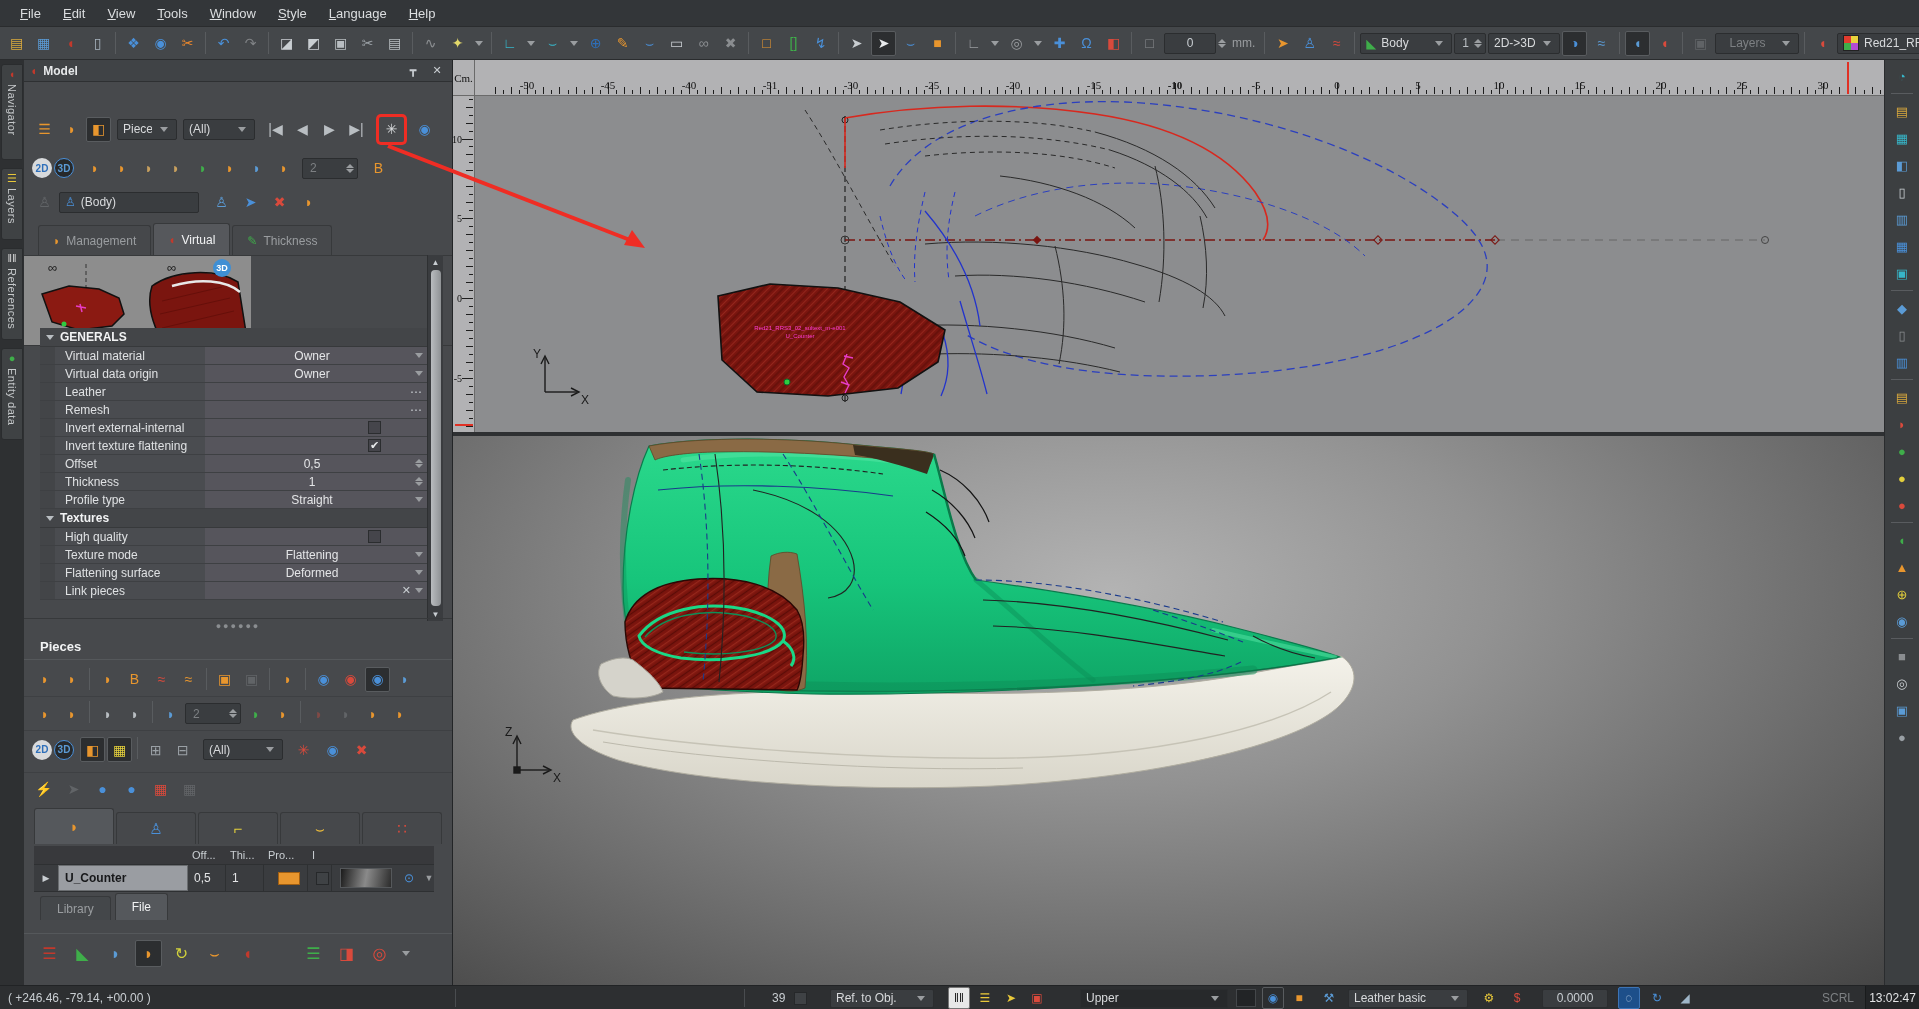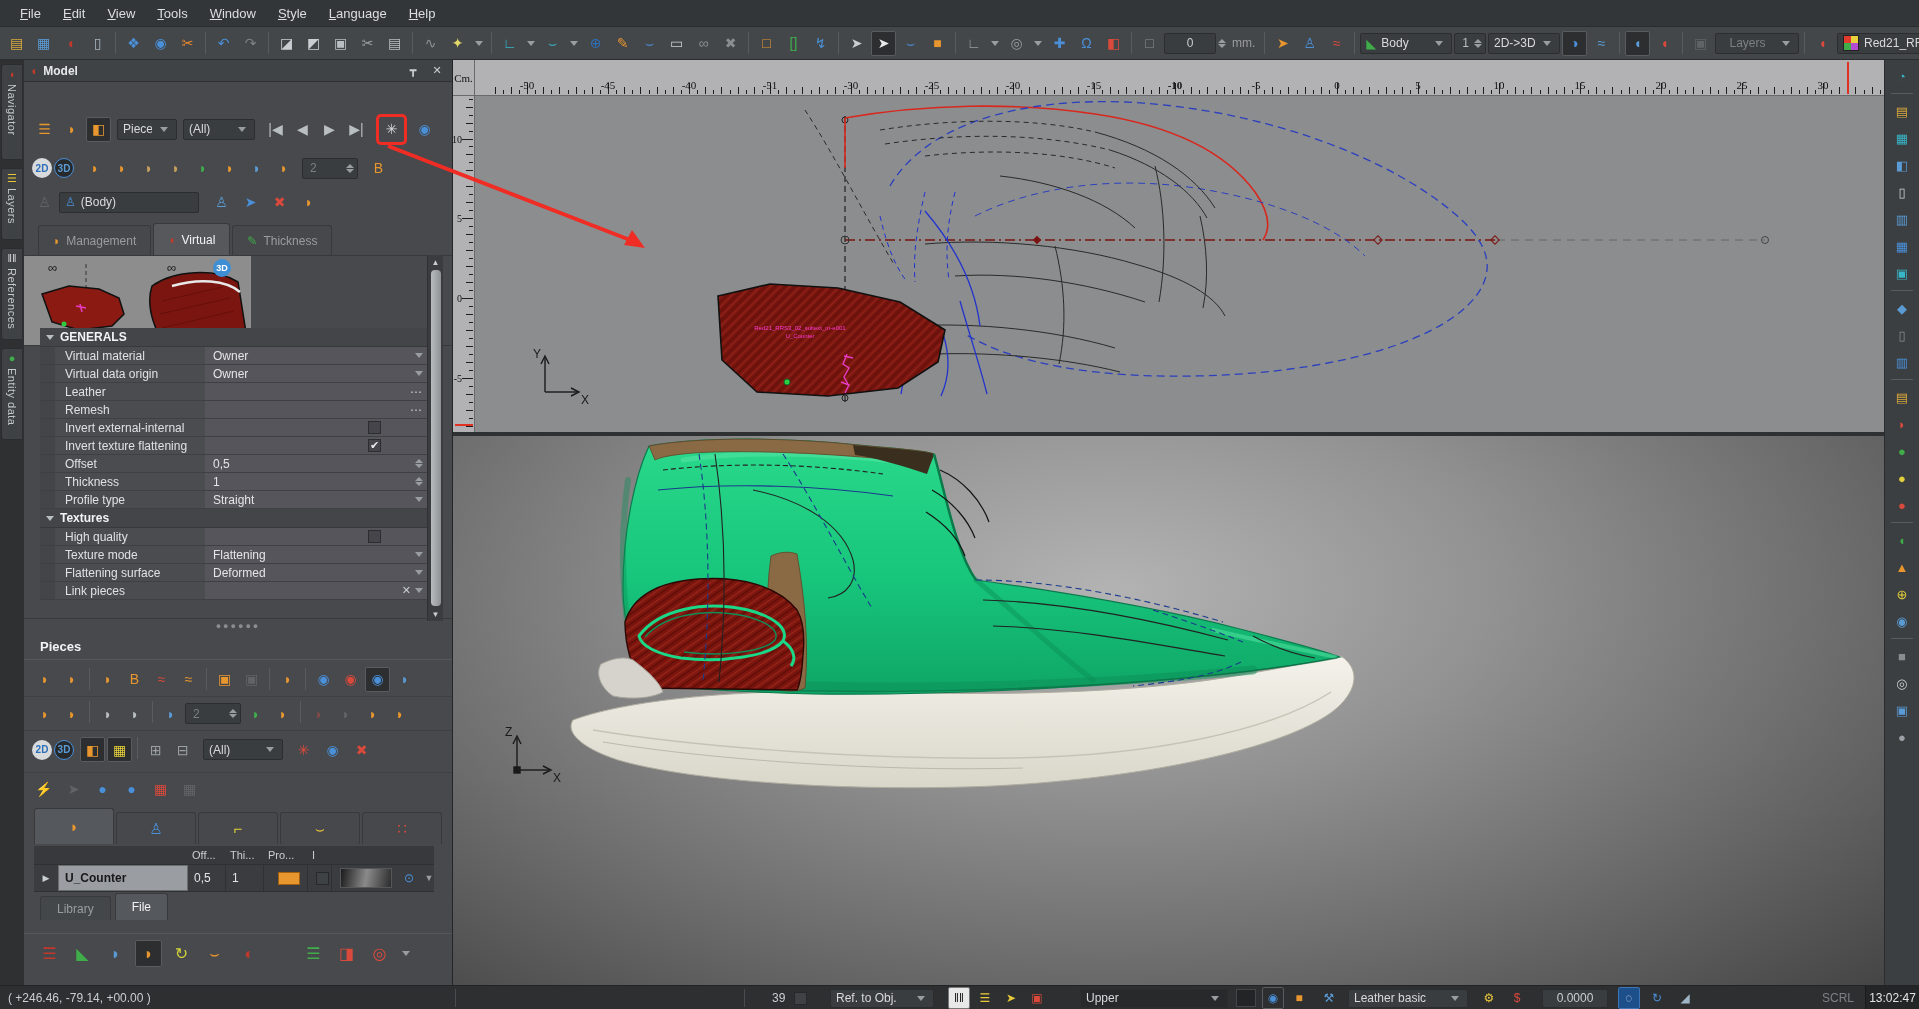--- a/index.html
+++ b/index.html
@@ -84,21 +84,21 @@
   #pscroll .ar{color:#c9ced2;font-size:8px;height:14px;display:flex;align-items:center;}
   #pscroll .thumb{width:10px;flex:1;margin:1px 0;background:linear-gradient(90deg,#b9bcbf,#8f9295);border-radius:4px;}
 
   
   #pgrid{position:absolute;left:16px;top:268px;width:387px;}
   .pgsec{height:19px;background:#434548;display:flex;align-items:center;gap:6px;
     border-bottom:1px solid #37393b;padding-left:6px;}
   .pgsec .car{width:0;height:0;border-left:4px solid transparent;border-right:4px solid transparent;
     border-top:5px solid #b9bec2;}
   .pgsec .tt{color:#f2f3f4;font-size:12px;font-weight:bold;}
-  .pgrow{height:18px;display:flex;border-bottom:1px solid #3e4043;}
+  .pgrow{height:18px;display:flex;border-bottom:1px solid #3e4043;text-align:center;}
   .pgrow .gut{width:15px;background:#434548;flex:none;}
   .pgrow .lab{width:150px;flex:none;background:#4a4c50;color:#dfe1e3;font-size:12px;
     display:flex;align-items:center;padding-left:10px;}
   .pgrow .val{flex:1;background:#56555c;color:#e4e5e7;font-size:12px;display:flex;
     align-items:center;padding:0 4px 0 8px;gap:4px;}
   .pgrow .val .vtext{flex:1;}
   .pgrow .val .caret{width:0;height:0;border-left:4px solid transparent;border-right:4px solid transparent;
     border-top:5px solid #9a9da0;}
   .pgrow .val .dots{color:#c9ced2;letter-spacing:1px;margin-left:auto;}
   .pgrow .val .chk{width:13px;height:13px;background:#45454b;border:1px solid #2b2d2f;margin-left:auto;

